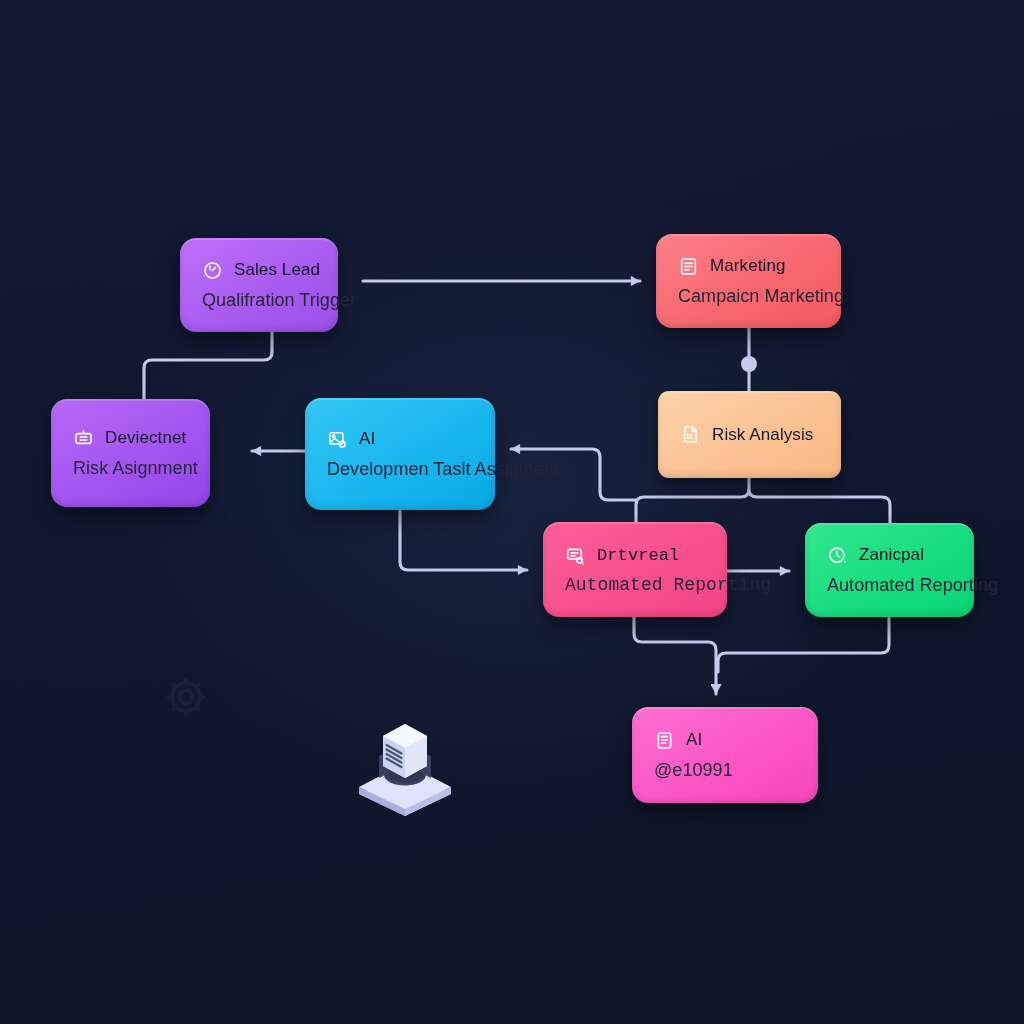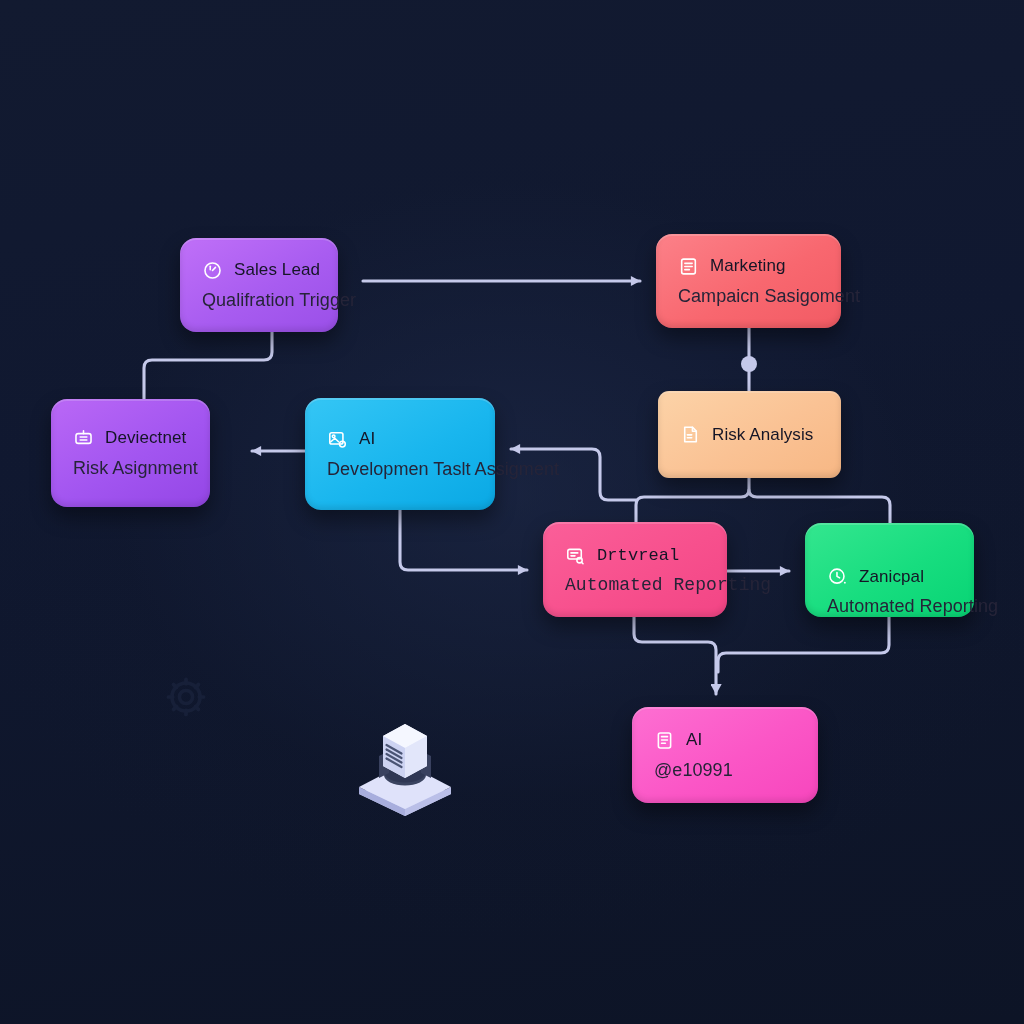--- a/index.html
+++ b/index.html
@@ -74,21 +74,21 @@
     letter-spacing: 0.05px;
   }
 
   
   .n-sales   { background: linear-gradient(150deg, #c070f8 0%, #a85cf0 55%, #9a4fe8 100%); }
   .n-market  { background: linear-gradient(150deg, #fc8189 0%, #f8676f 55%, #f25b64 100%); }
   .n-device  { background: linear-gradient(150deg, #ba68f6 0%, #a255f0 55%, #9446e6 100%); }
   .n-ai      { background: linear-gradient(150deg, #35c6f5 0%, #19b6ee 55%, #0aa8e4 100%); }
   .n-risk    { background: linear-gradient(150deg, #fcd3a8 0%, #fac294 55%, #f7b784 100%); border-radius: 11px; }
   .n-drtv    { background: linear-gradient(150deg, #fb5f99 0%, #f7508d 55%, #f24585 100%); font-family: Liberation Mono, monospace; }
-  .n-zanic   { background: linear-gradient(150deg, #34e68f 0%, #17dd7f 55%, #08d474 100%); justify-content: flex-end; }
+  .n-zanic   { background: linear-gradient(150deg, #34e68f 0%, #17dd7f 55%, #08d474 100%); }
   .n-aibot   { background: linear-gradient(150deg, #fd6fd2 0%, #fb56c6 55%, #f746bd 100%); }
 
   
   #gear-watermark {
     position: absolute;
     left: 161px;
     top: 672px;
     width: 50px;
     height: 50px;
     opacity: 0.34;
@@ -168,21 +168,21 @@
       <span class="node-icon">
         <svg viewBox="0 0 24 24" fill="none" stroke="#ffffff" stroke-width="1.8" stroke-linecap="round" stroke-linejoin="round">
           <rect x="4.2" y="3.6" width="15.6" height="16.8" rx="2.2"></rect>
           <path d="M7.8 8.4 H16.2"></path>
           <path d="M7.8 12 H16.2"></path>
           <path d="M7.8 15.6 H13"></path>
         </svg>
       </span>
       <span class="node-title">Marketing</span>
     </div>
-    <div class="node-sub">Campaicn Sasigoment</div>
+    <div class="node-sub">Campaicn Marketing</div>
   </div>
 
   <div class="node n-device" style="left:51px; top:399px; width:159px; height:108px;">
     <div class="node-head">
       <span class="node-icon">
         <svg viewBox="0 0 24 24" fill="none" stroke="#ffffff" stroke-width="1.8" stroke-linecap="round" stroke-linejoin="round">
           <rect x="3.4" y="6.4" width="17.2" height="11.2" rx="2.6"></rect>
           <path d="M8.2 10.2 H15.8"></path>
           <path d="M8.2 13.8 H15.8"></path>
           <path d="M12 6.4 V3.2"></path>

